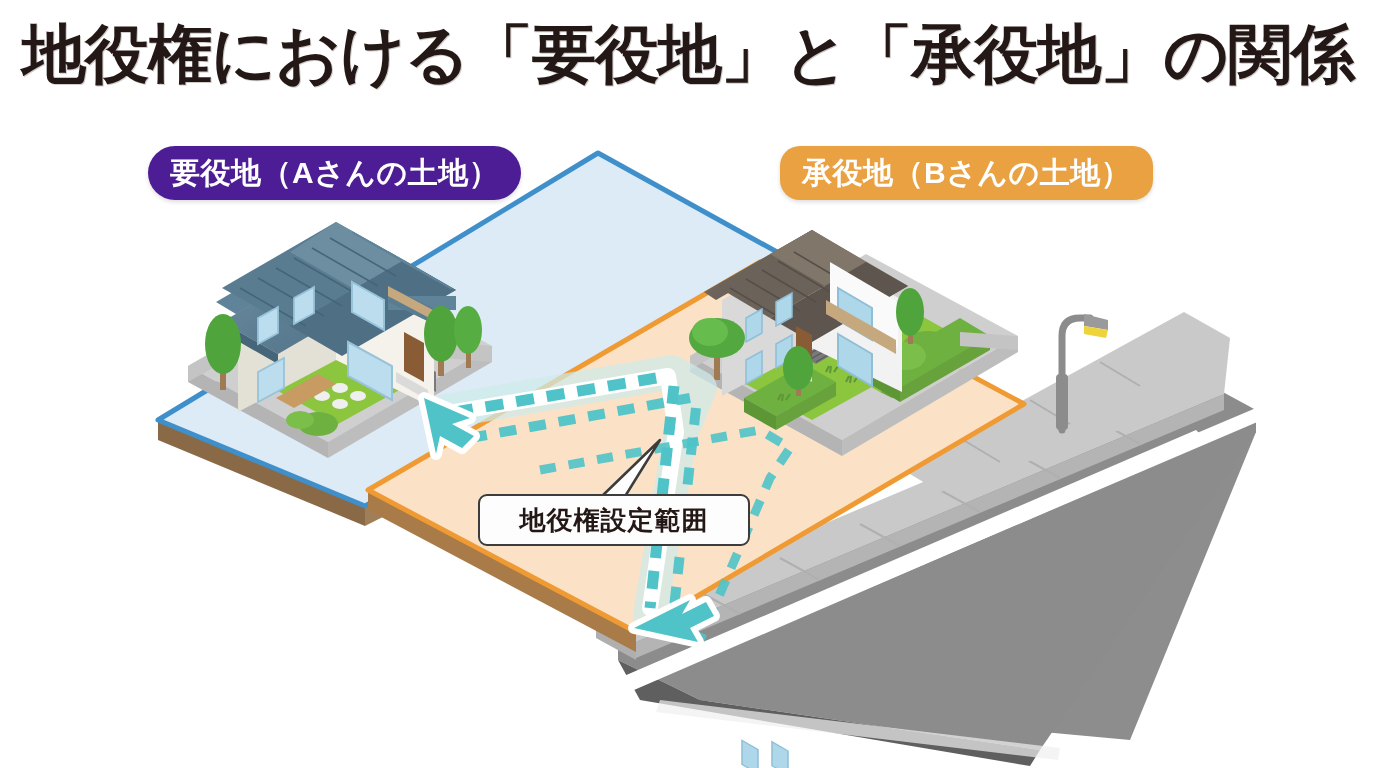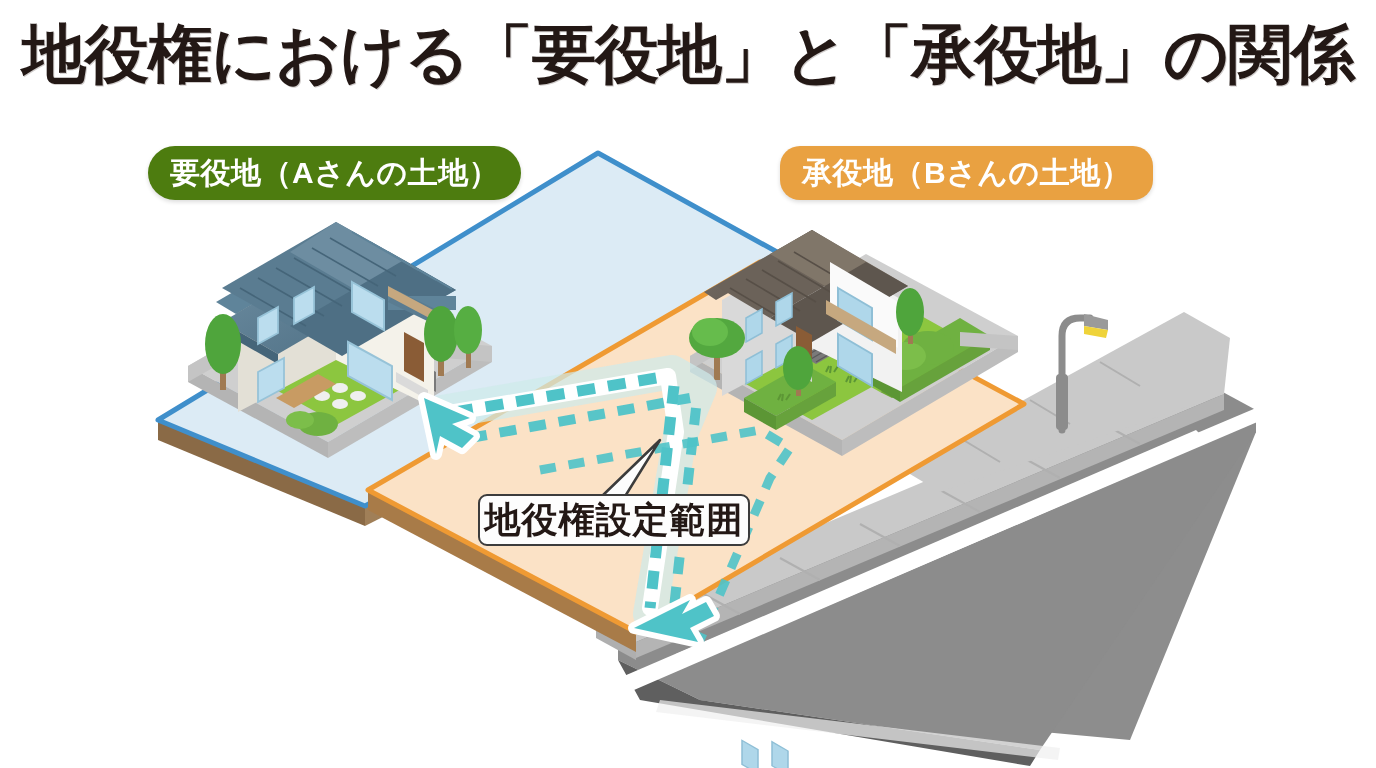--- a/index.html
+++ b/index.html
@@ -50,21 +50,21 @@
     letter-spacing: 0.5px;
     white-space: nowrap;
     box-shadow: 0 2px 4px rgba(0,0,0,0.14);
     padding: 0 22px;
     height: 54px;
     box-sizing: border-box;
   }
   #badge-dominant {
     left: 148px;
     top: 146px;
-    background: #4d7c0f;
+    background: #4c1d95;
     border-radius: 27px;
   }
   #badge-servient {
     left: 738px;
     top: 146px;
     background: #E9A141;
     margin-left: 42px;
   }
 
   
@@ -82,21 +82,21 @@
     left: 478px;
     top: 494px;
     width: 272px;
     height: 52px;
     background: #FDFDFD;
     border: 2.5px solid #3C3C3C;
     border-radius: 9px;
     display: flex;
     align-items: center;
     justify-content: center;
-    font-size: 36px;
+    font-size: 26px;
     font-weight: bold;
     color: #231815;
     letter-spacing: 1px;
     white-space: nowrap;
     box-sizing: border-box;
   }
 
   
   #label-road {
     position: absolute;

